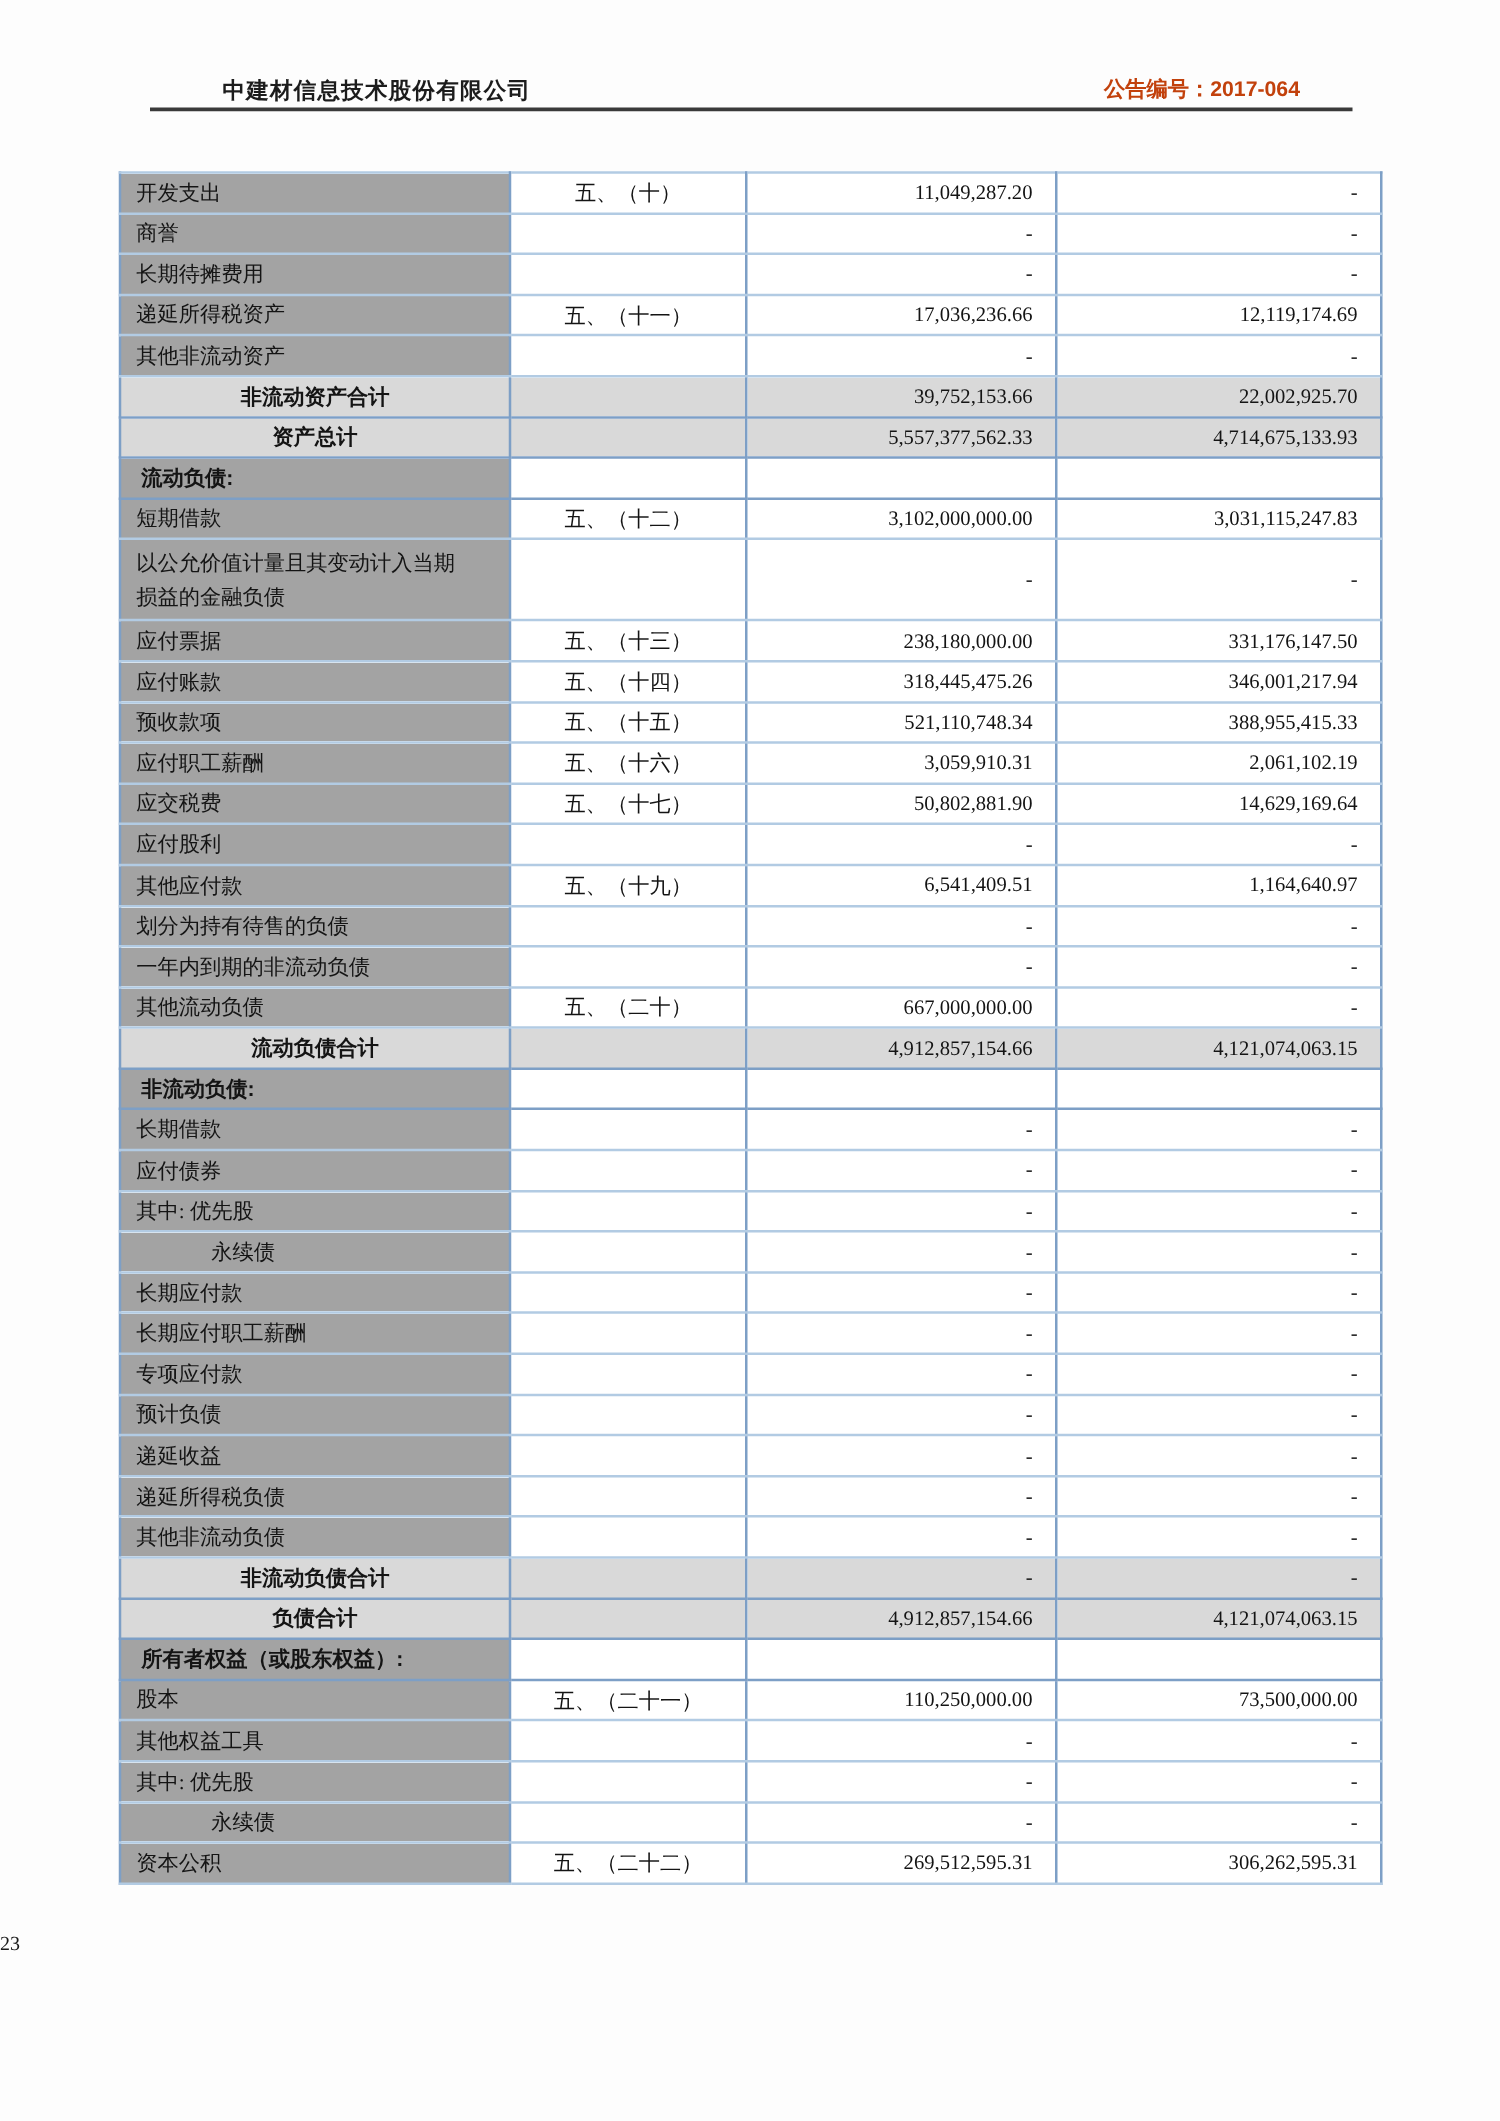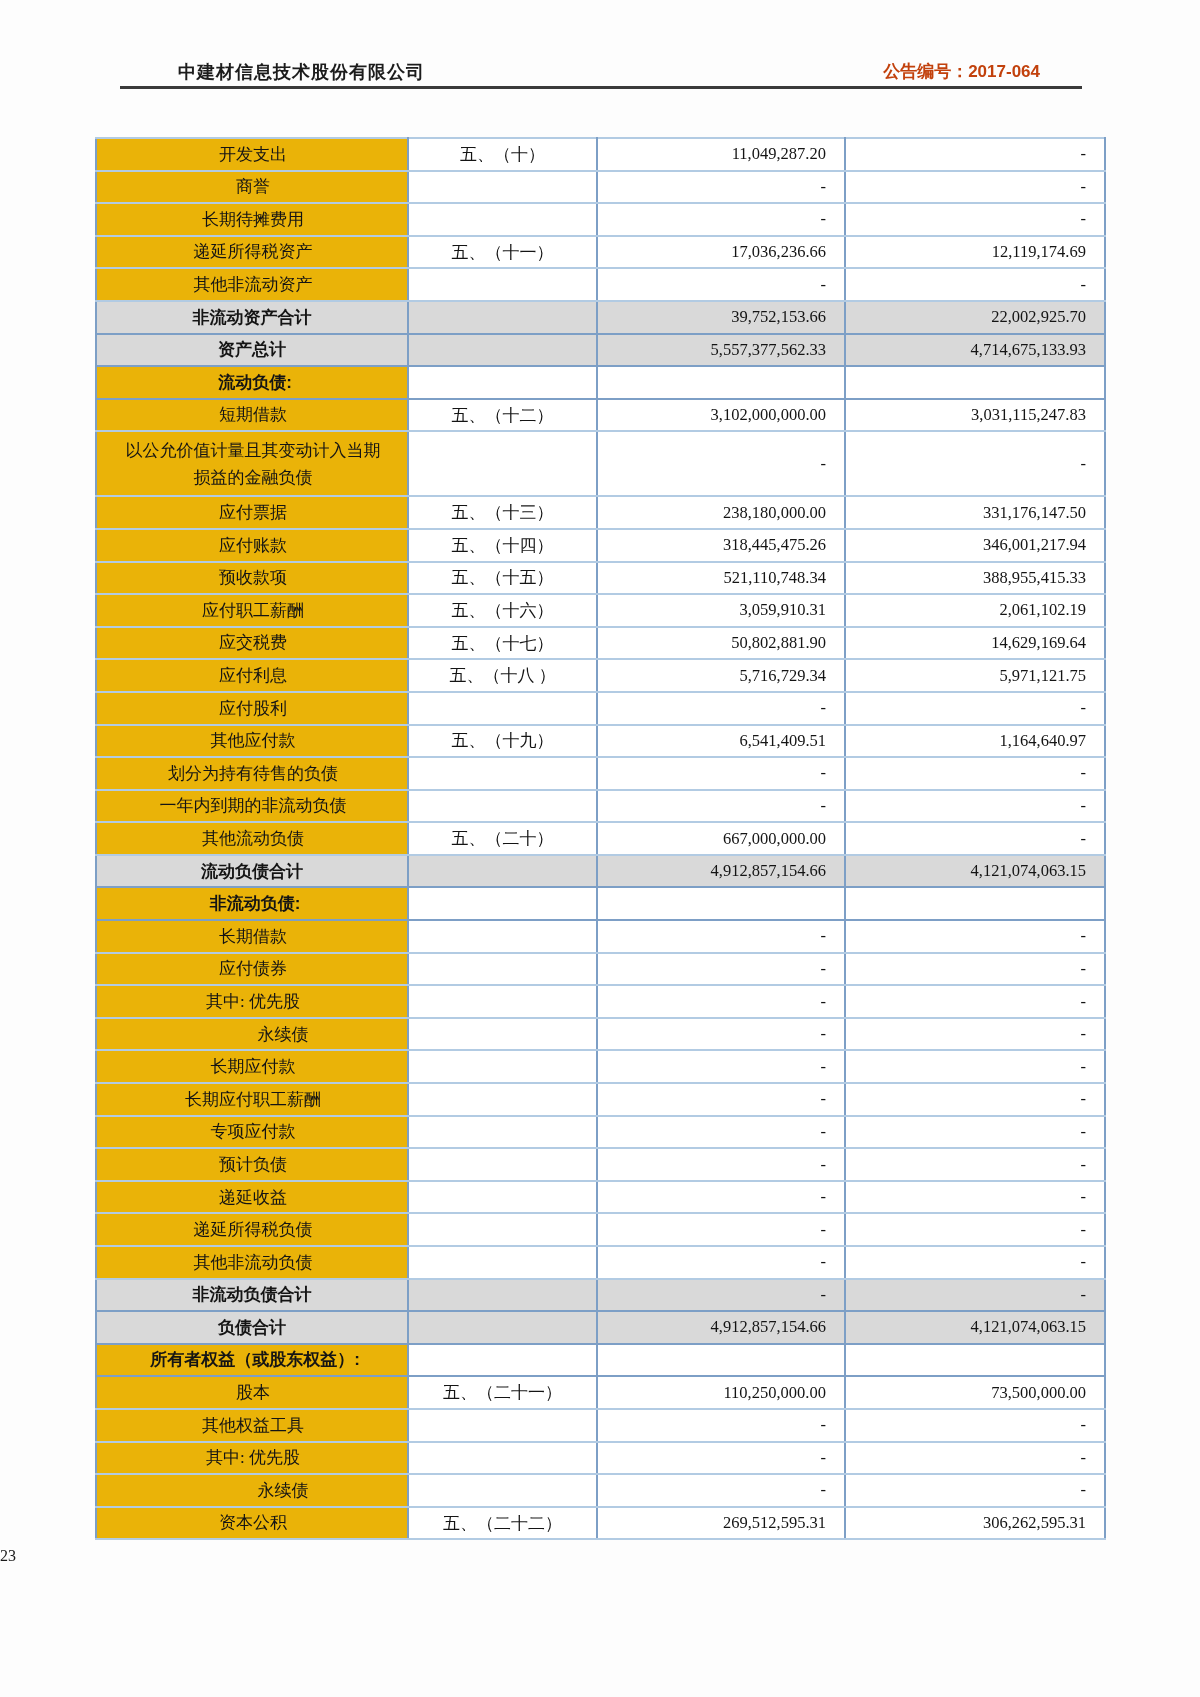--- a/index.html
+++ b/index.html
@@ -43,23 +43,23 @@
   table.bs td {
     border-top: 2px solid #b2cbe3;
     border-bottom: 2px solid #b2cbe3;
     vertical-align: middle;
     height: 32.6px;
     overflow: hidden;
   }
   tr.row-double td { height: 65px; }
 
   td.c-label {
-    text-align: center;
+    text-align: left;
     padding: 0 10px 0 12px;
-    background: #eab308;
+    background: #a3a3a3;
     white-space: pre-line;
     line-height: 1.6;
   }
   td.c-label.indent { padding-left: 72px; }
   td.c-note  { text-align: center; padding: 0 4px; background: #ffffff; font-family: Liberation Serif, serif; }
   td.c-num   { text-align: right; padding: 0 18px 0 4px; background: #ffffff; font-size: 16.5px; }
 
   tr.row-section td.c-label {
     font-family: "Liberation Sans", "DejaVu Sans", sans-serif;
     font-weight: bold; font-size: 17px; padding-left: 16px;
@@ -184,26 +184,20 @@
           <td class="c-num">3,059,910.31</td>
           <td class="c-num">2,061,102.19</td>
         </tr>
         <tr class="row-item">
           <td class="c-label">应交税费</td>
           <td class="c-note">五、（十七）</td>
           <td class="c-num">50,802,881.90</td>
           <td class="c-num">14,629,169.64</td>
         </tr>
         <tr class="row-item">
-          <td class="c-label">应付利息</td>
-          <td class="c-note">五、（十八 ）</td>
-          <td class="c-num">5,716,729.34</td>
-          <td class="c-num">5,971,121.75</td>
-        </tr>
-        <tr class="row-item">
           <td class="c-label">应付股利</td>
           <td class="c-note"></td>
           <td class="c-num">-</td>
           <td class="c-num">-</td>
         </tr>
         <tr class="row-item">
           <td class="c-label">其他应付款</td>
           <td class="c-note">五、（十九）</td>
           <td class="c-num">6,541,409.51</td>
           <td class="c-num">1,164,640.97</td>

